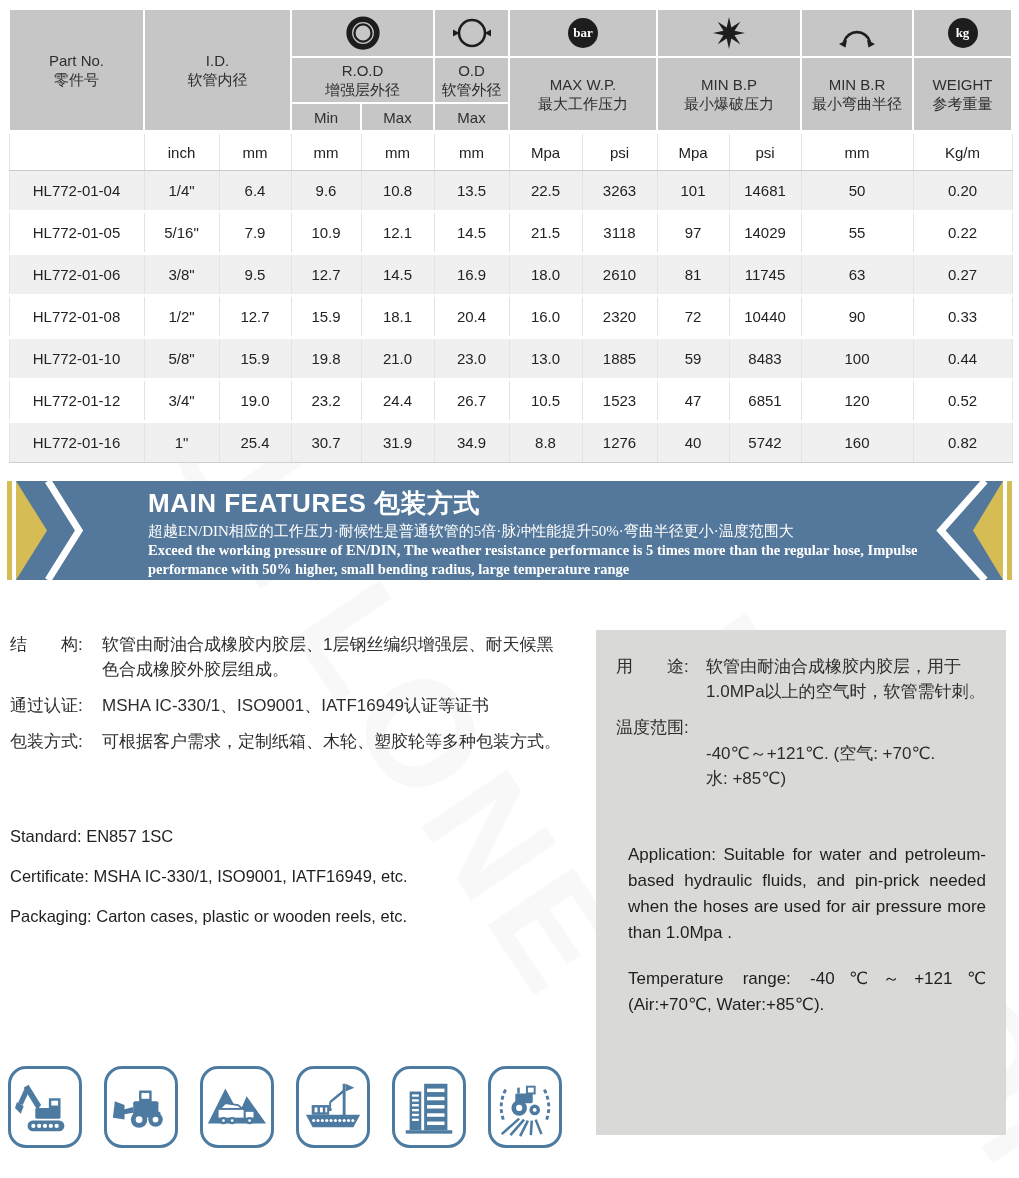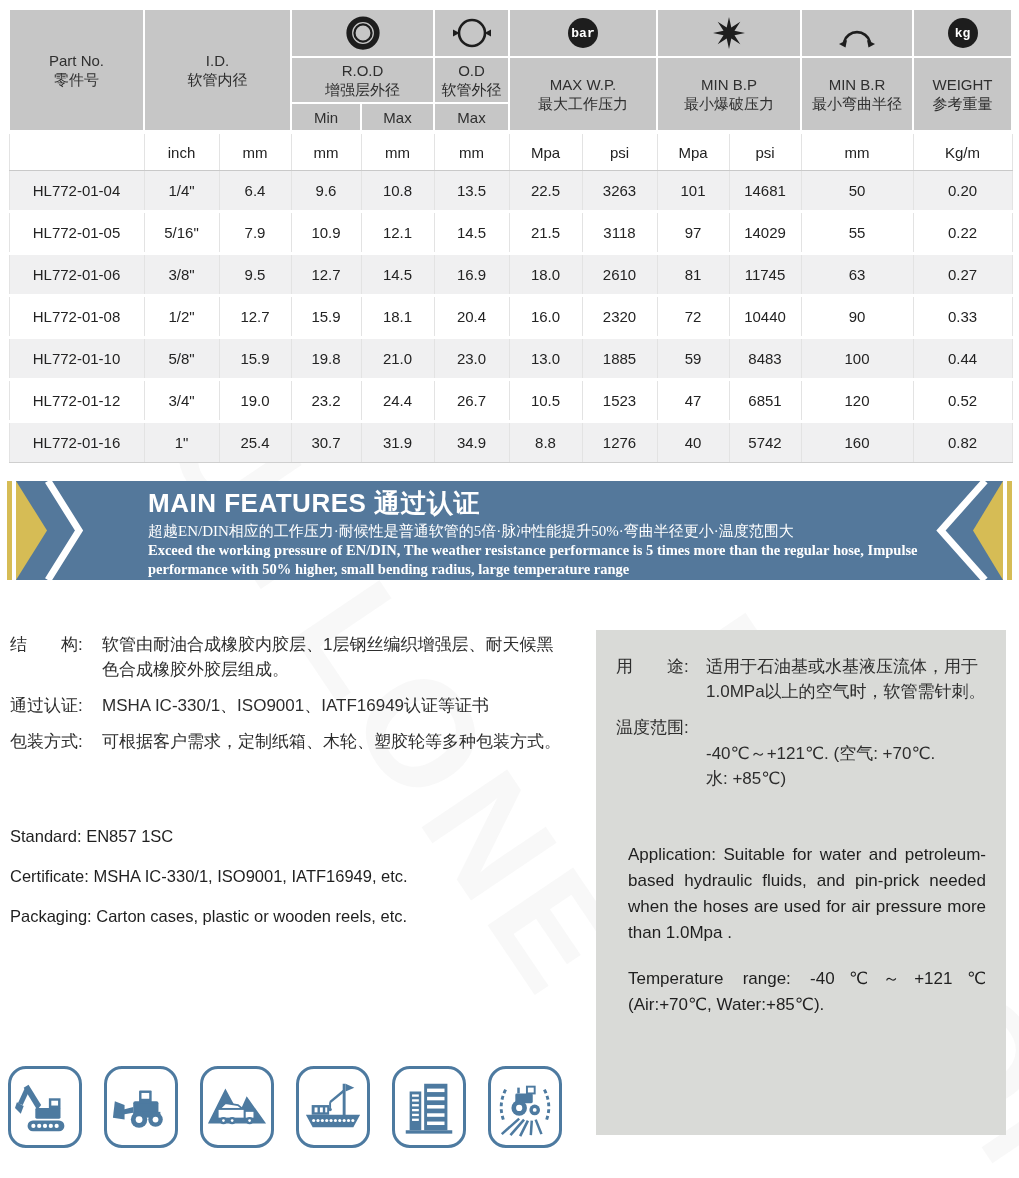--- a/index.html
+++ b/index.html
@@ -23,21 +23,21 @@
        border-left:1px solid #e3e3e3;border-top:4px solid #fff;border-bottom:1px solid #c9c9c9;
        text-align:center;font-size:15px;color:#222;}
   table.spec tbody td{height:37px;text-align:center;font-size:15px;color:#232323;
        border-right:1px solid #e3e3e3;border-left:1px solid #e3e3e3;border-bottom:3px solid #fff;}
   table.spec tbody tr:nth-child(odd) td{background:#f0f0f1;}
   table.spec tbody tr:nth-child(even) td{background:#fff;}
   table.spec tbody tr:last-child td{border-bottom:1px solid #cfcfcf;}
 
   .badge{width:30px;height:30px;border-radius:50%;background:#1d1d1d;color:#fff;margin:0 auto;
          display:flex;align-items:center;justify-content:center;
-         font-family:Liberation Mono, monospace;font-weight:bold;font-size:13px;}
+         font-family:Liberation Serif, serif;font-weight:bold;font-size:13px;}
   .hicon{display:block;margin:0 auto;}
 
   
   .banner{position:absolute;top:481px;left:7px;width:1005px;height:99px;}
   .banner svg.bg{position:absolute;left:0;top:0;}
   .banner-text{position:absolute;left:141px;top:7px;width:845px;color:#fff;}
   .banner-title{font-size:26px;font-weight:bold;letter-spacing:0.5px;line-height:30px;}
   .banner-cn{font-size:15px;line-height:19px;margin-top:4px;
              font-family:"Liberation Serif","DejaVu Serif",serif;}
   .banner-en{font-size:14.5px;font-weight:bold;line-height:19px;margin-top:0;
@@ -288,21 +288,21 @@
       <rect x="0" y="0" width="5" height="99" fill="#d6bc55"></rect>
       <polygon points="9,0 40,49.5 9,99" fill="#d6bc55"></polygon>
       <polyline points="41,0 72,49.5 41,99" fill="none" stroke="#ffffff" stroke-width="7"></polyline>
       <polygon points="996,0 966,49.5 996,99" fill="#d6bc55"></polygon>
       <polyline points="978,0 934,49.5 978,99" fill="none" stroke="#ffffff" stroke-width="7"></polyline>
       <rect x="1000" y="0" width="5" height="99" fill="#d6bc55"></rect>
     </svg>
     <div class="banner-text">
       <div class="banner-title">
         <span>MAIN FEATURES</span>
-        <span>通过认证</span>
+        <span>包装方式</span>
       </div>
       <div class="banner-cn">超越EN/DIN相应的工作压力·耐候性是普通软管的5倍·脉冲性能提升50%·弯曲半径更小·温度范围大</div>
       <div class="banner-en">Exceed the working pressure of EN/DIN, The weather resistance performance is 5 times more than the regular hose, Impulse performance with 50% higher, small bending radius, large temperature range</div>
     </div>
   </div>
 
   <div class="cn-left">
     <div class="cn-line">
       <span class="cn-label">结　　构:</span>
       <span class="cn-val">软管由耐油合成橡胶内胶层、1层钢丝编织增强层、耐天候黑色合成橡胶外胶层组成。</span>
@@ -319,21 +319,21 @@
 
   <div class="en-left">
     <p>Standard: EN857 1SC</p>
     <p>Certificate: MSHA IC-330/1, ISO9001, IATF16949,  etc.</p>
     <p>Packaging: Carton cases, plastic or wooden reels, etc.</p>
   </div>
 
   <div class="panel-right">
     <div class="cn-line">
       <span class="cn-label">用　　途:</span>
-      <span class="cn-val">适用于石油基或水基液压流体，用于1.0MPa以上的空气时，软管需针刺。</span>
+      <span class="cn-val">软管由耐油合成橡胶内胶层，用于1.0MPa以上的空气时，软管需针刺。</span>
     </div>
     <div class="cn-line">
       <span class="cn-label">温度范围:</span>
       <span class="cn-val pre-wrap">-40℃～+121℃. (空气: +70℃.
 水: +85℃)</span>
     </div>
     <div class="en-block">
       <p>Application: Suitable for water and petroleum-based hydraulic fluids, and pin-prick needed when the hoses are used for air pressure more than 1.0Mpa .</p>
       <p>Temperature range: -40℃～+121℃ (Air:+70℃, Water:+85℃).</p>
     </div>

